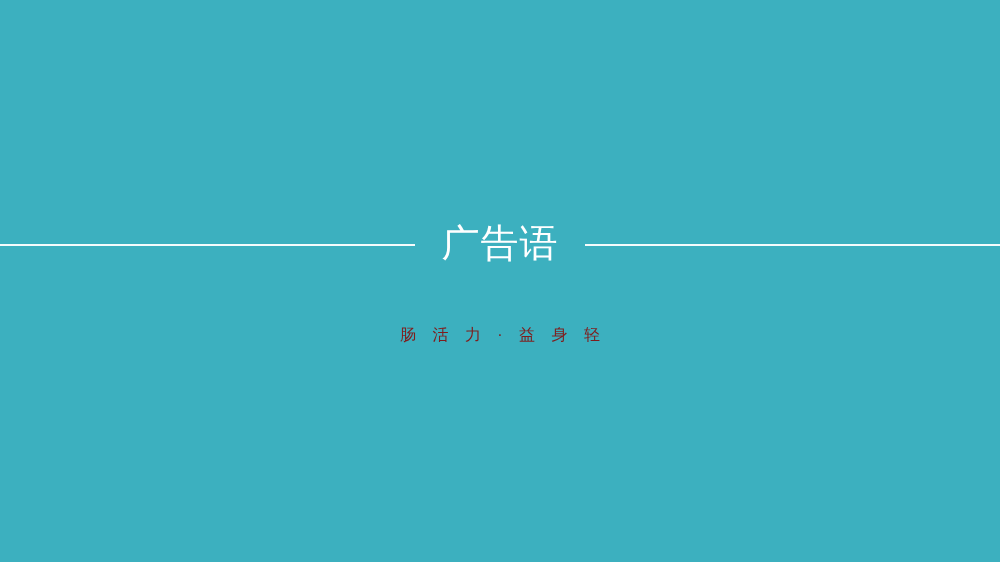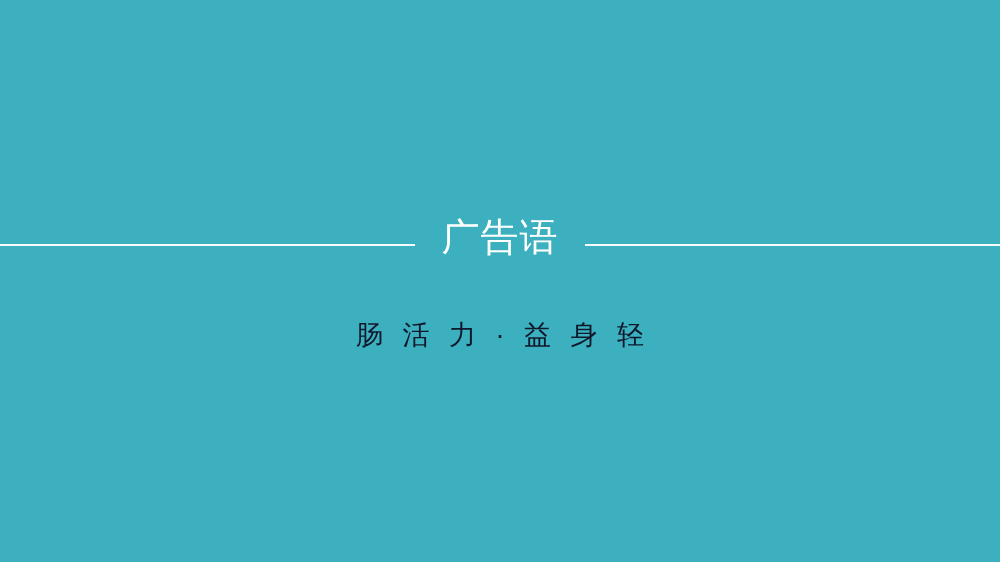--- a/index.html
+++ b/index.html
@@ -38,26 +38,25 @@
   }
 
   .rule-right {
     left: 585px;
     width: 415px;
   }
 
   
   .title-block {
     position: absolute;
-    top: 208px;
+    top: 224px;
     left: 0;
     width: 1000px;
     height: 58px;
     display: flex;
-    align-items: center;
     justify-content: center;
   }
 
   .title {
     color: #ffffff;
     font-size: 38px;
     font-weight: 300;
     line-height: 1;
     letter-spacing: 1px;
     white-space: nowrap;
@@ -70,22 +69,22 @@
     top: 318px;
     left: 0;
     width: 1000px;
     height: 34px;
     display: flex;
     align-items: center;
     justify-content: center;
   }
 
   .subtitle {
-    color: #0f172a;
-    font-size: 27px;
+    color: #7f1d1d;
+    font-size: 16px;
     font-weight: 300;
     line-height: 1;
     letter-spacing: 6px;
     text-indent: 6px;
     white-space: nowrap;
   }
 </style>
 </head>
 <body>
 

